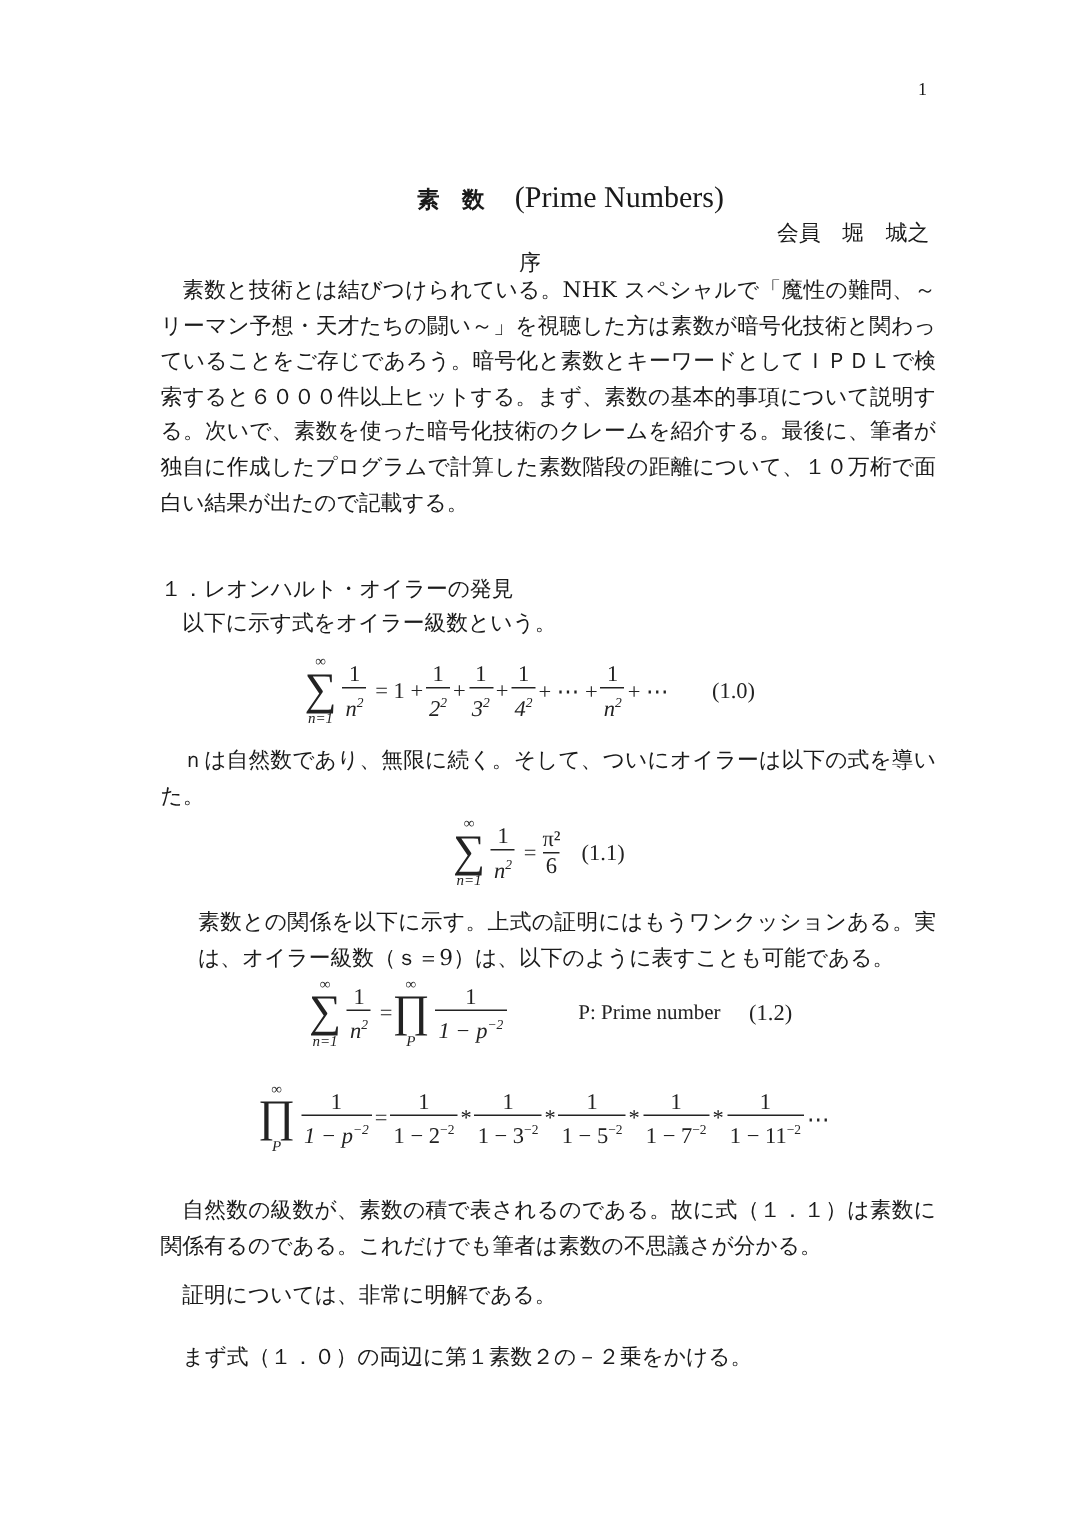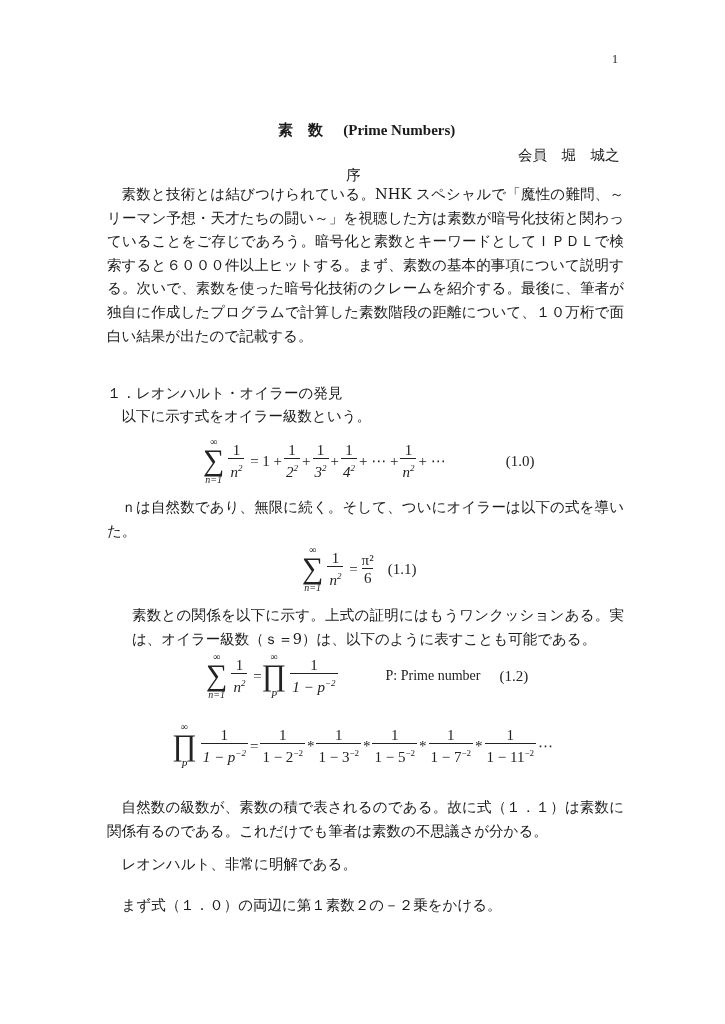--- a/index.html
+++ b/index.html
@@ -1,21 +1,21 @@
 <!DOCTYPE html>
 <html><head>
 <meta charset="utf-8">
 <style>
   html, body { margin:0; padding:0; background:#ffffff; }
   body { width:725px; height:1024px; position:relative; overflow:hidden;
          font-family:"DejaVu Serif", "Liberation Serif", serif; color:#1a1a1a; }
   .abs { position:absolute; }
   .pg { left:612px; top:52px; font-size:12px; font-family:"Liberation Serif", serif; }
   .title { left:278px; top:121px; font-size:15px; font-weight:bold; white-space:pre; }
-  .title .en { font-family:"Liberation Serif", serif; font-weight:bold; font-size:15px; }
+  .title .en { font-family:"Liberation Serif", serif; font-weight:normal; font-size:20px; }
   .author { left:518px; top:146px; font-size:14.5px; white-space:pre;font-family:Liberation Serif, serif; }
   .jo { left:346px; top:166px; font-size:14.5px; }
   .p { left:107px; width:517px; font-size:14.5px; line-height:23.6px; text-align:justify; }
   .p p { margin:0; }
   .ind { text-indent:14.5px; }
   .eq { font-family:"Liberation Serif", serif; font-style:normal; color:#222; }
   .frac { display:inline-flex; flex-direction:column; align-items:center; vertical-align:middle; margin:0 2px; }
   .frac .num { font-size:15px; line-height:16px; padding:0 2px; }
   .frac .den { font-size:15px; line-height:16px; border-top:1px solid #222; padding:1px 2px 0; font-style:italic; }
   .big { display:inline-flex; flex-direction:column; align-items:center; vertical-align:middle; margin-right:2px; }
@@ -64,21 +64,21 @@
       <span class="den">3<sup>2</sup></span>
     </span> +
   <span class="frac">
       <span class="num">1</span>
       <span class="den">4<sup>2</sup></span>
     </span> + ⋯ +
   <span class="frac">
       <span class="num">1</span>
       <span class="den">n<sup>2</sup></span>
     </span> + ⋯
-  <span style="margin-left:60px">(1.0)</span>
+  <span style="margin-left:29px">(1.0)</span>
 </div>
 
 <div class="abs p" style="top:496px">
     <p class="ind">ｎは自然数であり、無限に続く。そして、ついにオイラーは以下の式を導いた。</p>
   </div>
 
 <div class="abs eq rowq" style="left:302px; top:545px;">
   <span class="big">
       <span class="sup">∞</span>
       <span class="op">∑</span>
@@ -151,17 +151,17 @@
   <span class="frac">
       <span class="num">1</span>
       <span class="den" style="font-style:normal">1 − <span>11</span><sup>−2</sup></span>
     </span>⋯
 </div>
 
 <div class="abs p" style="top:796px">
     <p class="ind">自然数の級数が、素数の積で表されるのである。故に式（１．１）は素数に関係有るのである。これだけでも筆者は素数の不思議さが分かる。</p>
   </div>
 <div class="abs p" style="top:853px">
-    <p class="ind">レオンハルト、非常に明解である。</p>
+    <p class="ind">証明については、非常に明解である。</p>
   </div>
 <div class="abs p" style="top:894px">
     <p class="ind">まず式（１．０）の両辺に第１素数２の－２乗をかける。</p>
   </div>
 
 </body></html>

